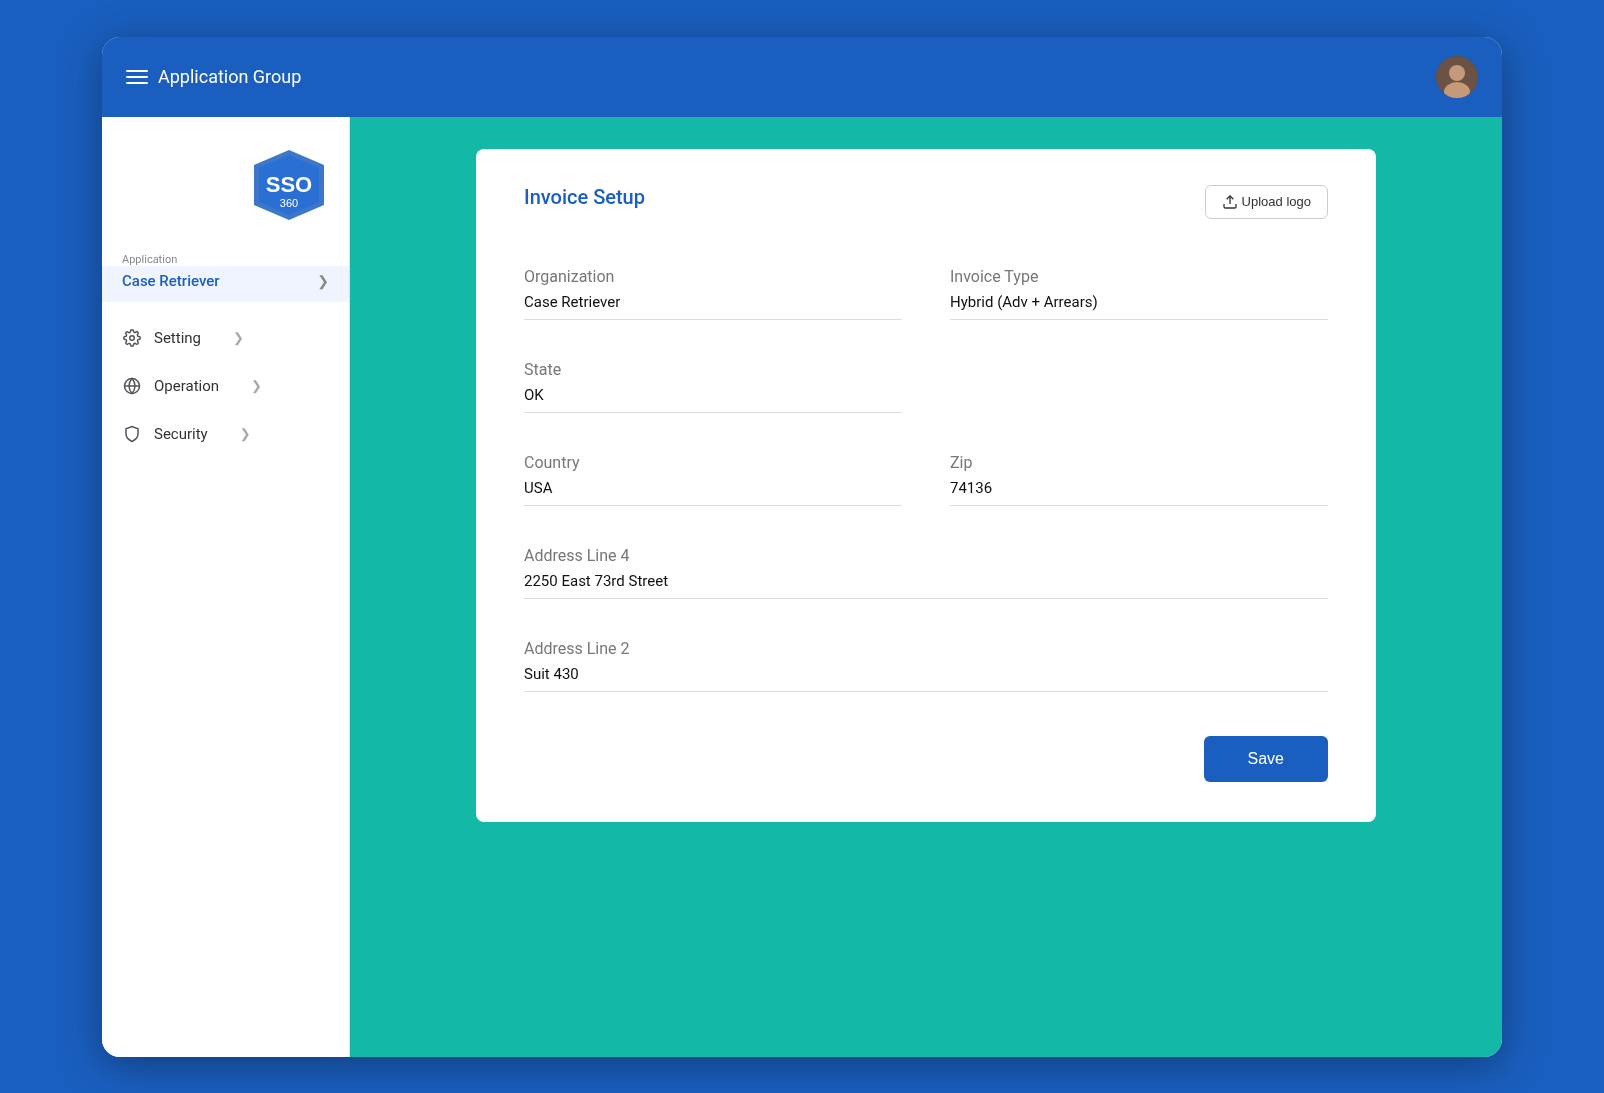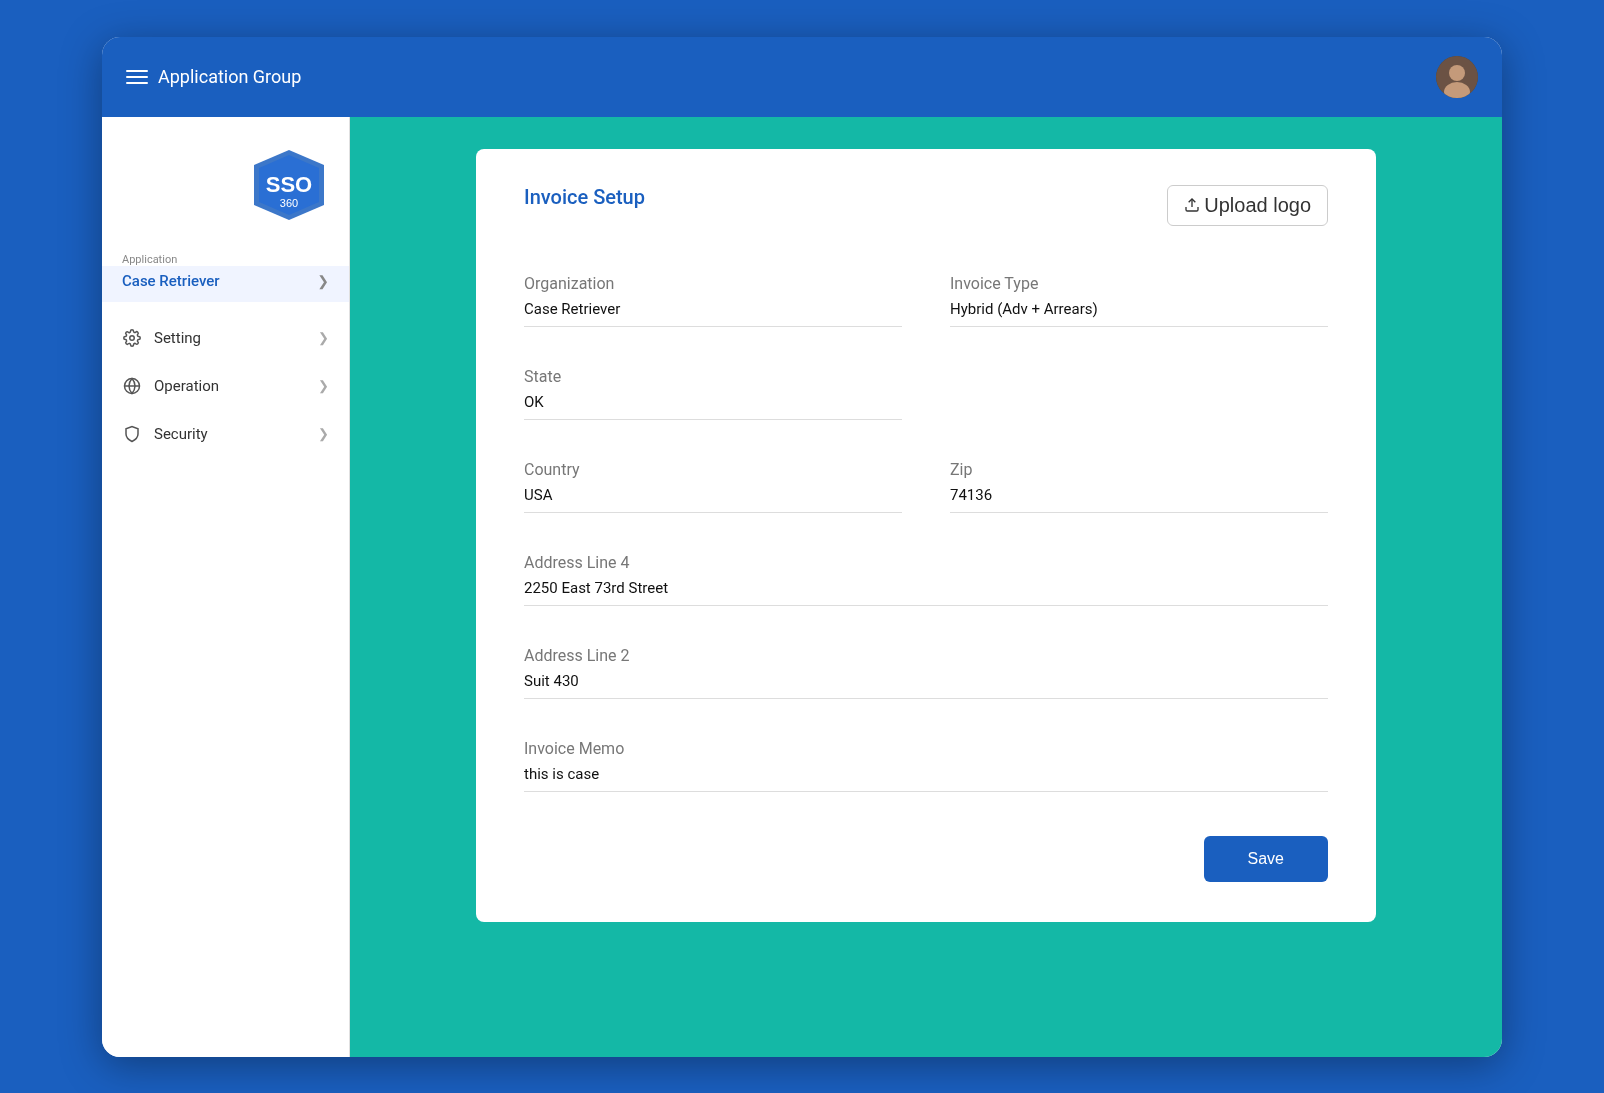--- a/index.html
+++ b/index.html
@@ -122,25 +122,25 @@
       color: #888;
       font-size: 14px;
     }
     .sidebar-nav {
       margin-top: 12px;
       flex: 1;
     }
     .nav-item {
       display: flex;
       align-items: center;
-      justify-content: space-between;
       padding: 14px 20px;
       cursor: pointer;
       color: #333;
       font-size: 15px;
+      gap: 32px;
     }
     .nav-item-left {
       display: flex;
       align-items: center;
       gap: 12px;
     }
     .nav-icon {
       width: 20px;
       height: 20px;
       display: flex;
@@ -179,21 +179,21 @@
       font-weight: 500;
     }
     .upload-logo-btn {
       display: flex;
       align-items: center;
       gap: 4px;
       border: 1px solid #ccc;
       background: white;
       border-radius: 6px;
       padding: 8px 16px;
-      font-size: 20px;
+      font-size: 13px;
       color: #333;
       cursor: pointer;
     }
 
     .form-row {
       display: grid;
       grid-template-columns: 1fr 1fr;
       gap: 0 48px;
       margin-bottom: 4px;
     }
@@ -372,26 +372,20 @@
           </div>
         </div>
 
         <div class="form-row single">
           <div class="form-field">
             <span class="form-field-label">Address Line 2</span>
             <span class="form-field-value">Suit 430</span>
           </div>
         </div>
 
-        <div class="form-row single">
-          <div class="form-field">
-            <span class="form-field-label">Invoice Memo</span>
-            <span class="form-field-value">this is case</span>
-          </div>
-        </div>
 
         <div class="save-row">
           <button class="save-btn">Save</button>
         </div>
       </div>
     </div>
   </div>
 </div>
 
 </body></html>

